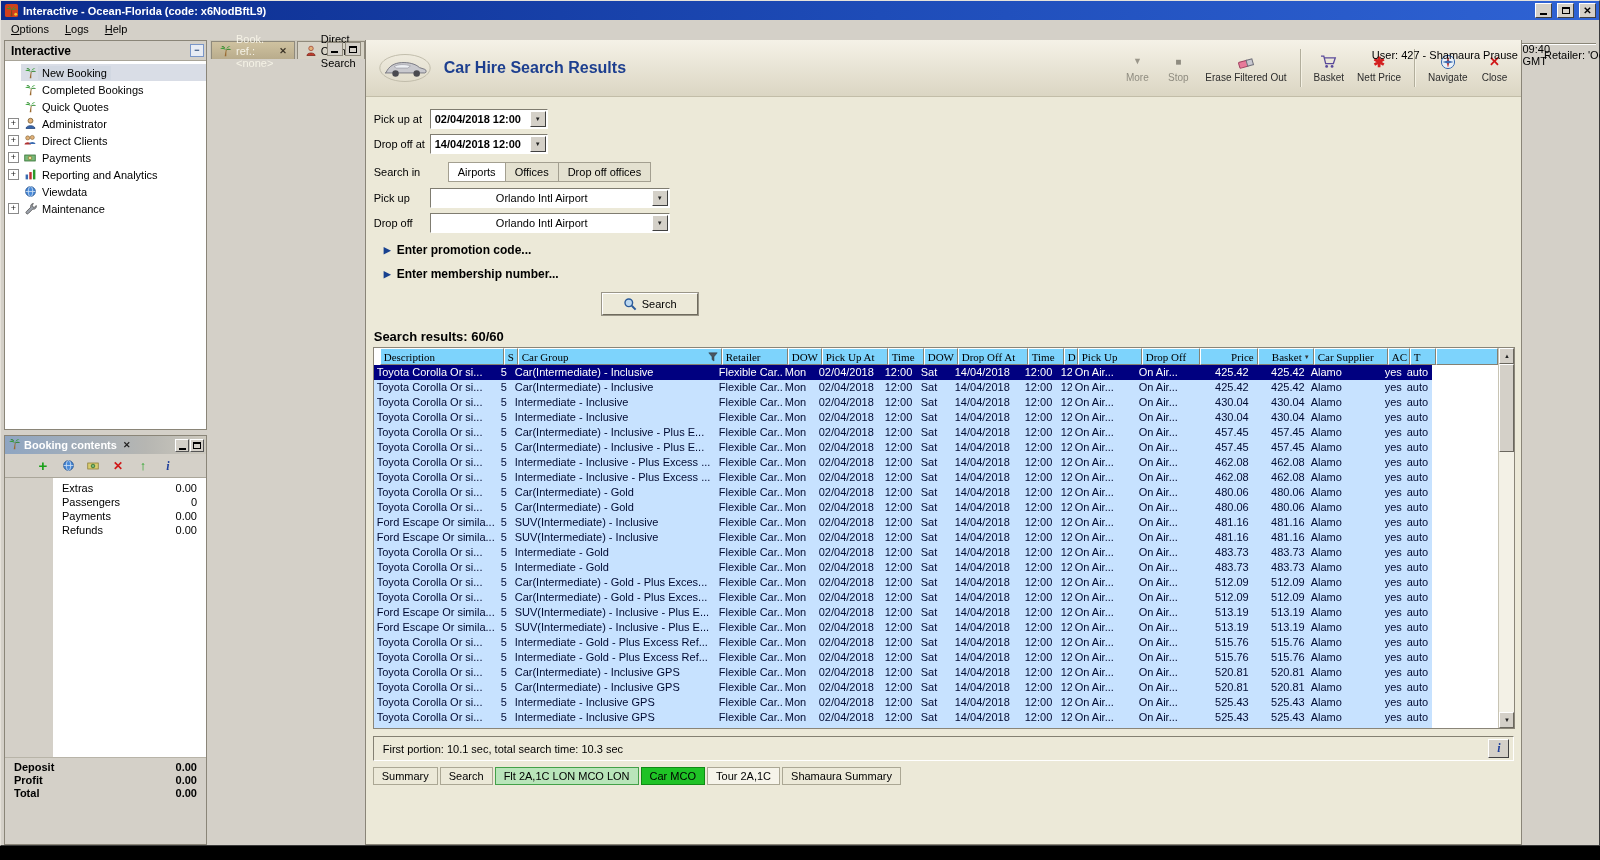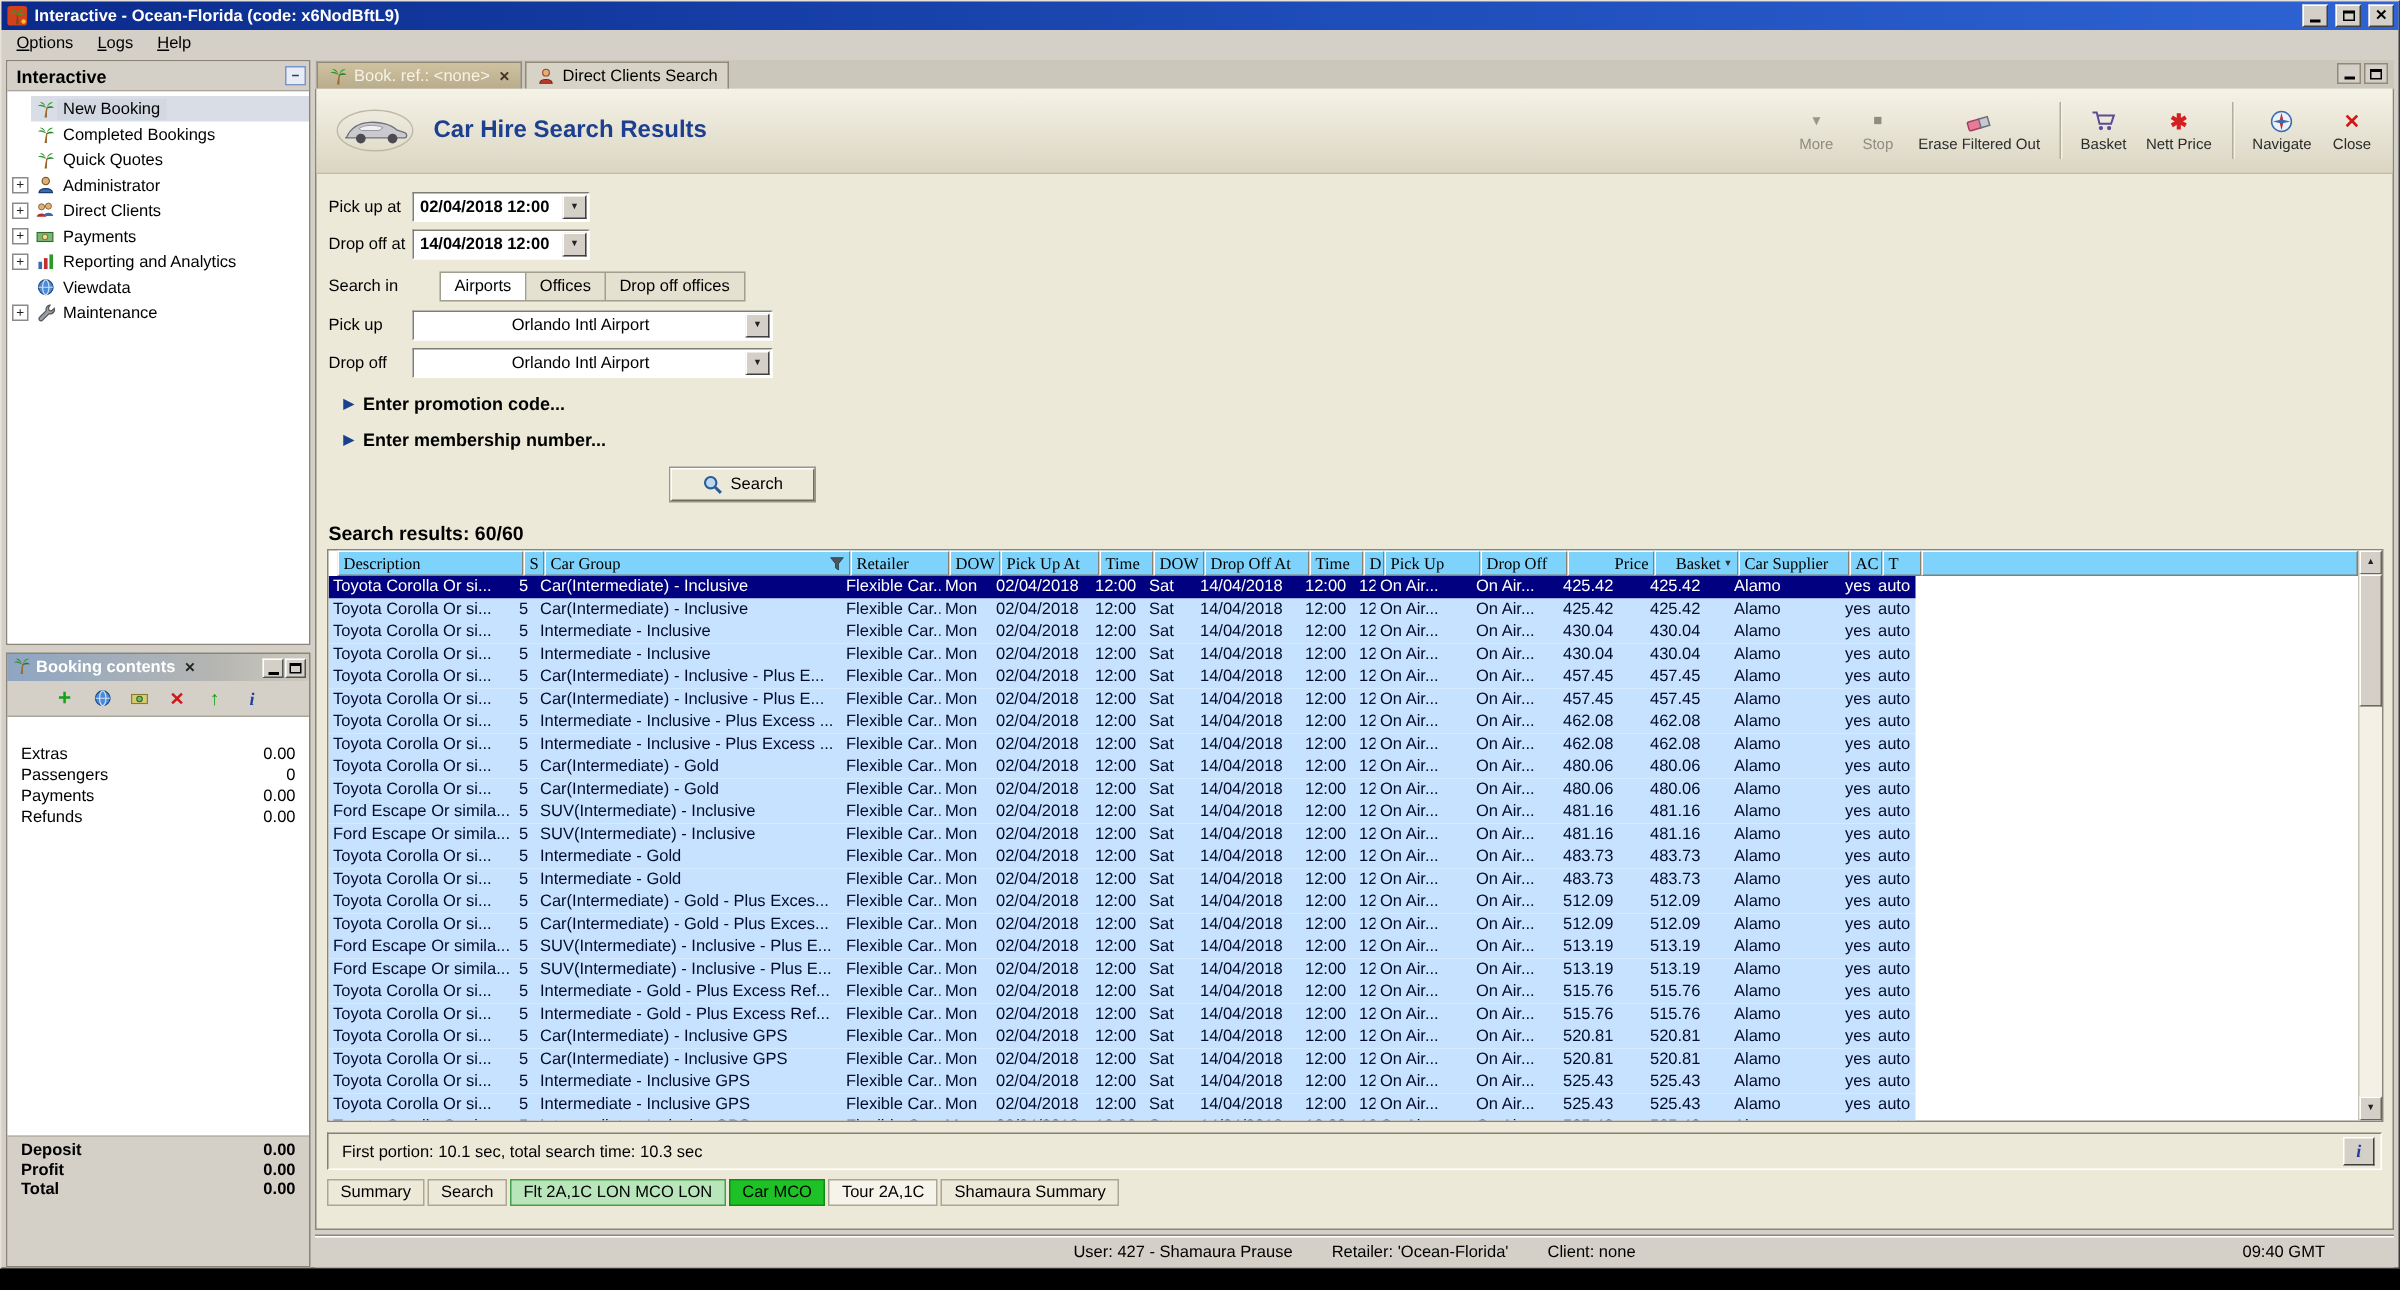--- a/index.html
+++ b/index.html
@@ -16,21 +16,21 @@
     display:inline-flex;align-items:center;justify-content:center;margin-left:1px;font-size:9px;line-height:1;}
   .gmin{display:inline-block;width:7px;height:2px;background:#000;margin-top:7px;}
   .gmax{display:inline-block;width:8px;height:7px;border:1px solid #000;border-top-width:2px;}
   .gclose{font-size:10px;font-weight:bold;}
   
   .menubar{height:18px;flex:0 0 18px;display:flex;align-items:center;padding-left:2px;}
   .menu-item{padding:2px 8px;}
   
   .app-body{flex:1;display:flex;min-height:0;padding:2px 3px 0 3px;gap:3px;}
   .left-col{width:203px;flex:0 0 203px;display:flex;flex-direction:column;gap:5px;min-height:0;}
-  .main-col{flex:1;display:flex;flex-direction:column;min-width:0;min-height:0;}
+  .main-col{flex:1;display:flex;min-width:0;min-height:0;}
   
   .panel-int{height:390px;flex:0 0 390px;display:flex;flex-direction:column;border:1px solid #8a8578;background:#fff;}
   .pint-header{height:20px;background:#D4D0C8;display:flex;align-items:center;padding:0 2px 0 6px;
     font-weight:bold;font-size:12px;border-bottom:1px solid #a8a498;}
   .collapse-btn{margin-left:auto;width:14px;height:13px;border:1px solid #7a96c8;background:#e8ecf4;
     display:inline-flex;align-items:center;justify-content:center;font-size:9px;line-height:1;color:#22406e;}
   .tree{flex:1;background:#fff;padding-top:3px;overflow:hidden;}
   .tree-item{height:17px;display:flex;align-items:center;padding-left:3px;white-space:nowrap;}
   .expander{width:11px;height:11px;margin-right:3px;flex:0 0 11px;border:1px solid #8a8a8a;background:#fff;
     font-size:9px;line-height:9px;text-align:center;color:#222;}
@@ -44,21 +44,21 @@
   .bk-title{height:18px;flex:0 0 18px;background:linear-gradient(90deg,#8ea5c2 0%,#b6b6b2 70%,#cdc9be 100%);
     display:flex;align-items:center;gap:3px;padding:0 2px 0 3px;}
   .bk-title-text{color:#fff;font-weight:bold;}
   .bk-x{font-size:9px;font-weight:bold;color:#222;padding:0 3px;}
   .bk-winbtns{margin-left:auto;display:flex;gap:1px;}
   .bk-wbtn{width:14px;height:13px;background:#D4D0C8;border:1px solid;border-color:#fff #555 #555 #fff;
     display:inline-flex;align-items:center;justify-content:center;}
   .bk-toolbar{height:24px;flex:0 0 24px;display:flex;align-items:center;justify-content:center;gap:9px;
     background:#D4D0C8;border-bottom:1px solid #aaa69a;}
   .bkt{display:inline-flex;align-items:center;justify-content:center;width:16px;height:16px;}
-  .bk-list{flex:1;background:#fff;padding-top:18px;overflow:hidden;}
+  .bk-list{flex:1;background:#fff;padding-top:3px;overflow:hidden;margin-left:48px;}
   .bk-row{display:flex;justify-content:space-between;padding:1px 9px 1px 9px;}
   .bk-totals{background:#D4D0C8;padding:3px 9px 2px 9px;border-top:1px solid #b8b4a8;}
   .bk-trow{display:flex;justify-content:space-between;font-weight:bold;line-height:13px;}
   .bk-pad{height:42px;flex:0 0 42px;background:#D4D0C8;}
   
   .doc-tabs{height:19px;flex:0 0 19px;display:flex;align-items:flex-end;gap:2px;position:relative;padding-left:1px;
     background:#cbc7ba;}
   .dtab{height:18px;display:inline-flex;align-items:center;gap:4px;padding:0 7px;border:1px solid #8f8a7c;
     border-bottom:none;background:#d7d3c6;}
   .dtab.active{background:linear-gradient(#cfc2a0,#b9ac8c);color:#f5f2e6;}
@@ -111,21 +111,21 @@
   .th{flex:0 0 auto;border:1px solid;border-color:#fff #848072 #848072 #fff;padding:1px 3px;
     display:flex;align-items:center;white-space:nowrap;overflow:hidden;}
   .th.right{justify-content:flex-end;}
   .th.filler{flex:1;}
   .th .sort{font-size:6px;margin-left:2px;color:#333;}
   .th .funnel{margin-left:auto;display:inline-flex;}
   .tbody{position:absolute;left:0;right:16px;top:17px;bottom:0;overflow:hidden;}
   .tr{display:flex;height:15px;width:1058px;background:#C7E2FF;color:#000a32;}
   .tr.sel{background:#000080;color:#fff;}
   .td{flex:0 0 auto;padding:0 3px;line-height:15px;white-space:nowrap;overflow:hidden;}
-  .td.right{}
+  .td.right{text-align:right;}
   .vscroll{position:absolute;top:0;right:0;bottom:0;width:16px;background:#f3f1e6;border-left:1px solid #c8c4b4;}
   .sb-btn{position:absolute;left:0;right:0;height:16px;background:#D4D0C8;border:1px solid;
     border-color:#fff #6a675e #6a675e #fff;display:flex;align-items:center;justify-content:center;
     font-size:6px;color:#222;}
   .sb-btn.up{top:0;}
   .sb-btn.down{bottom:0;}
   .sb-thumb{position:absolute;top:16px;left:0;right:0;height:88px;background:#D4D0C8;border:1px solid;
     border-color:#fff #6a675e #6a675e #fff;}
   
   .statusline{margin:7px 7px 0 7px;height:25px;flex:0 0 25px;border:1px solid;border-color:#848072 #fff #fff #848072;

